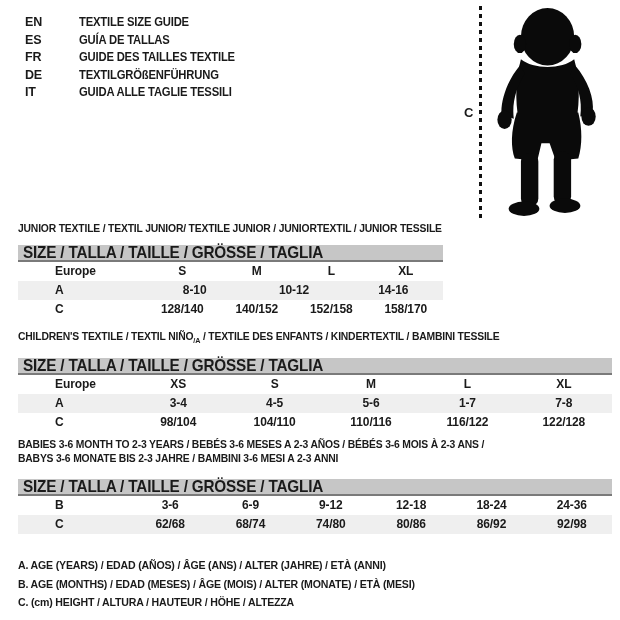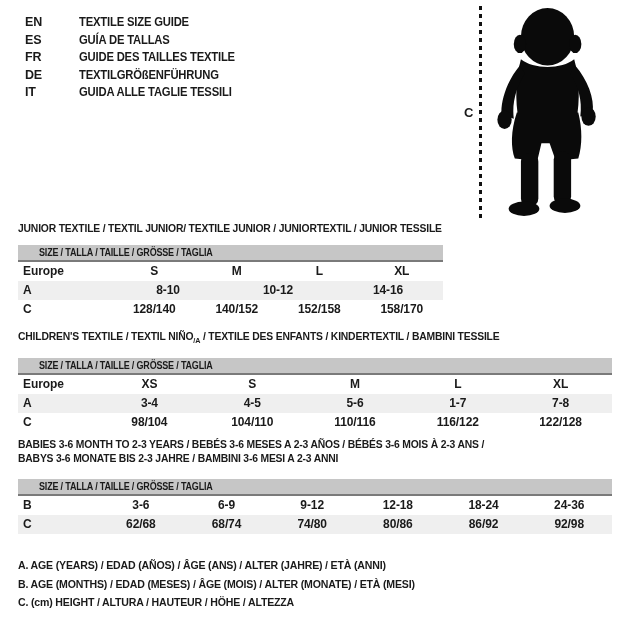--- a/index.html
+++ b/index.html
@@ -33,25 +33,25 @@
   .sec-babies   { top:437px; width:594px; }
 
   .tbl-title-line { display:block; font-weight:700; font-size:11.5px; letter-spacing:-0.2px; line-height:14px;
     transform:scaleX(0.9); transform-origin:0 50%; white-space:nowrap; }
   .tbl-title-line sub { font-size:8px; }
 
   .size-table { margin-top:10px; }
   .sec-babies .size-table { margin-top:14px; }
 
   .thead { height:17px; line-height:16px; background:var(--band,#c6c6c6);
-    border-bottom:2px solid var(--rule,#7a7a7a); padding-left:21px;
-    font-weight:700; font-size:10px; letter-spacing:-0.2px; }
+    border-bottom:2px solid var(--rule,#7a7a7a); padding-left:5px;
+    font-weight:700; font-size:17px; letter-spacing:-0.2px; }
   .trow { display:flex; height:19px; line-height:19px; font-weight:700; font-size:12px; letter-spacing:-0.1px; }
   .trow.shaded { background:var(--shaded,#efefef); }
-  .tlabel { padding-left:5px; text-align:left; }
+  .tlabel { padding-left:5px; text-align:left;margin-left:32px; }
   .sec-junior .tlabel { width:95px; }
   .sec-children .tlabel, .sec-babies .tlabel { width:80px; }
   .tcell { flex:1; text-align:center; }
 
   
   .legend { position:absolute; top:556px; left:18px; }
   .legend-line { display:block; font-weight:700; font-size:11.5px; letter-spacing:-0.2px; line-height:18.5px;
     transform:scaleX(0.92); transform-origin:0 50%; white-space:nowrap; }
 </style>
 </head>

